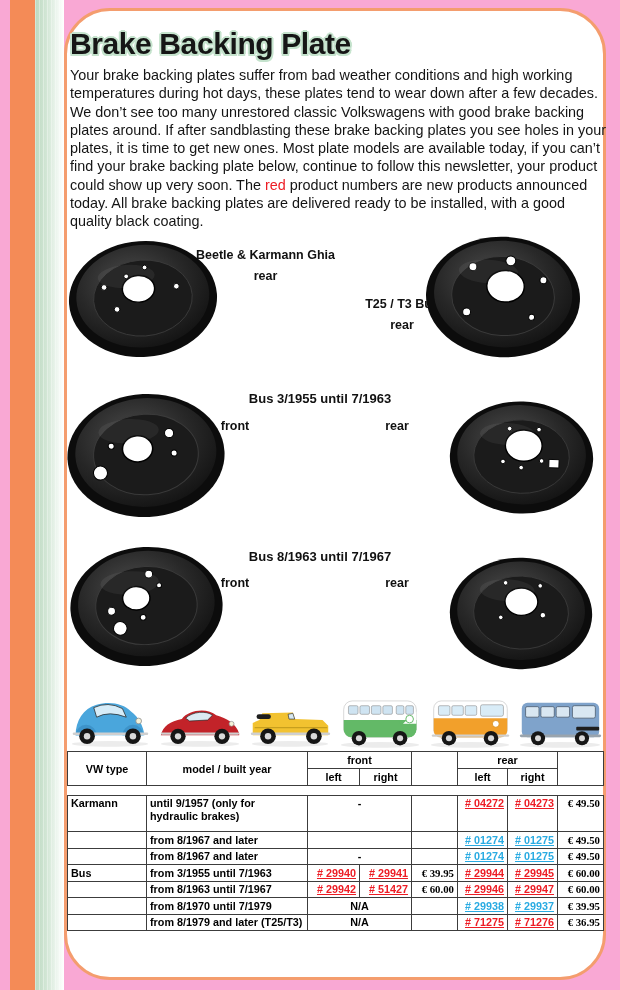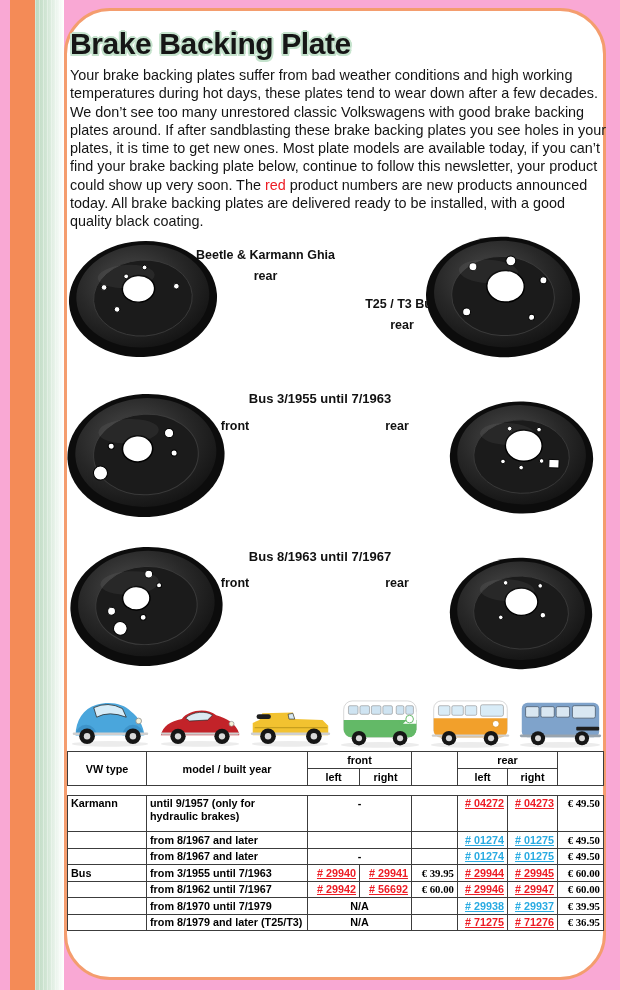--- a/index.html
+++ b/index.html
@@ -352,23 +352,23 @@
             <td class="c-model">from 3/1955 until 7/1963</td>
             <td class="c-num red"># 29940</td>
             <td class="c-num red"># 29941</td>
             <td class="c-price">€ 39.95</td>
             <td class="c-num red"># 29944</td>
             <td class="c-num red"># 29945</td>
             <td class="c-price">€ 60.00</td>
           </tr>
           <tr>
             <td class="c-vw"></td>
-            <td class="c-model">from 8/1962 until 7/1967</td>
+            <td class="c-model">from 8/1963 until 7/1967</td>
             <td class="c-num red"># 29942</td>
-            <td class="c-num red"># 56692</td>
+            <td class="c-num red"># 51427</td>
             <td class="c-price">€ 60.00</td>
             <td class="c-num red"># 29946</td>
             <td class="c-num red"># 29947</td>
             <td class="c-price">€ 60.00</td>
           </tr>
           <tr>
             <td class="c-vw"></td>
             <td class="c-model">from 8/1970 until 7/1979</td>
             <td colspan="2" class="c-center">N/A</td>
             <td class="c-price"></td>

